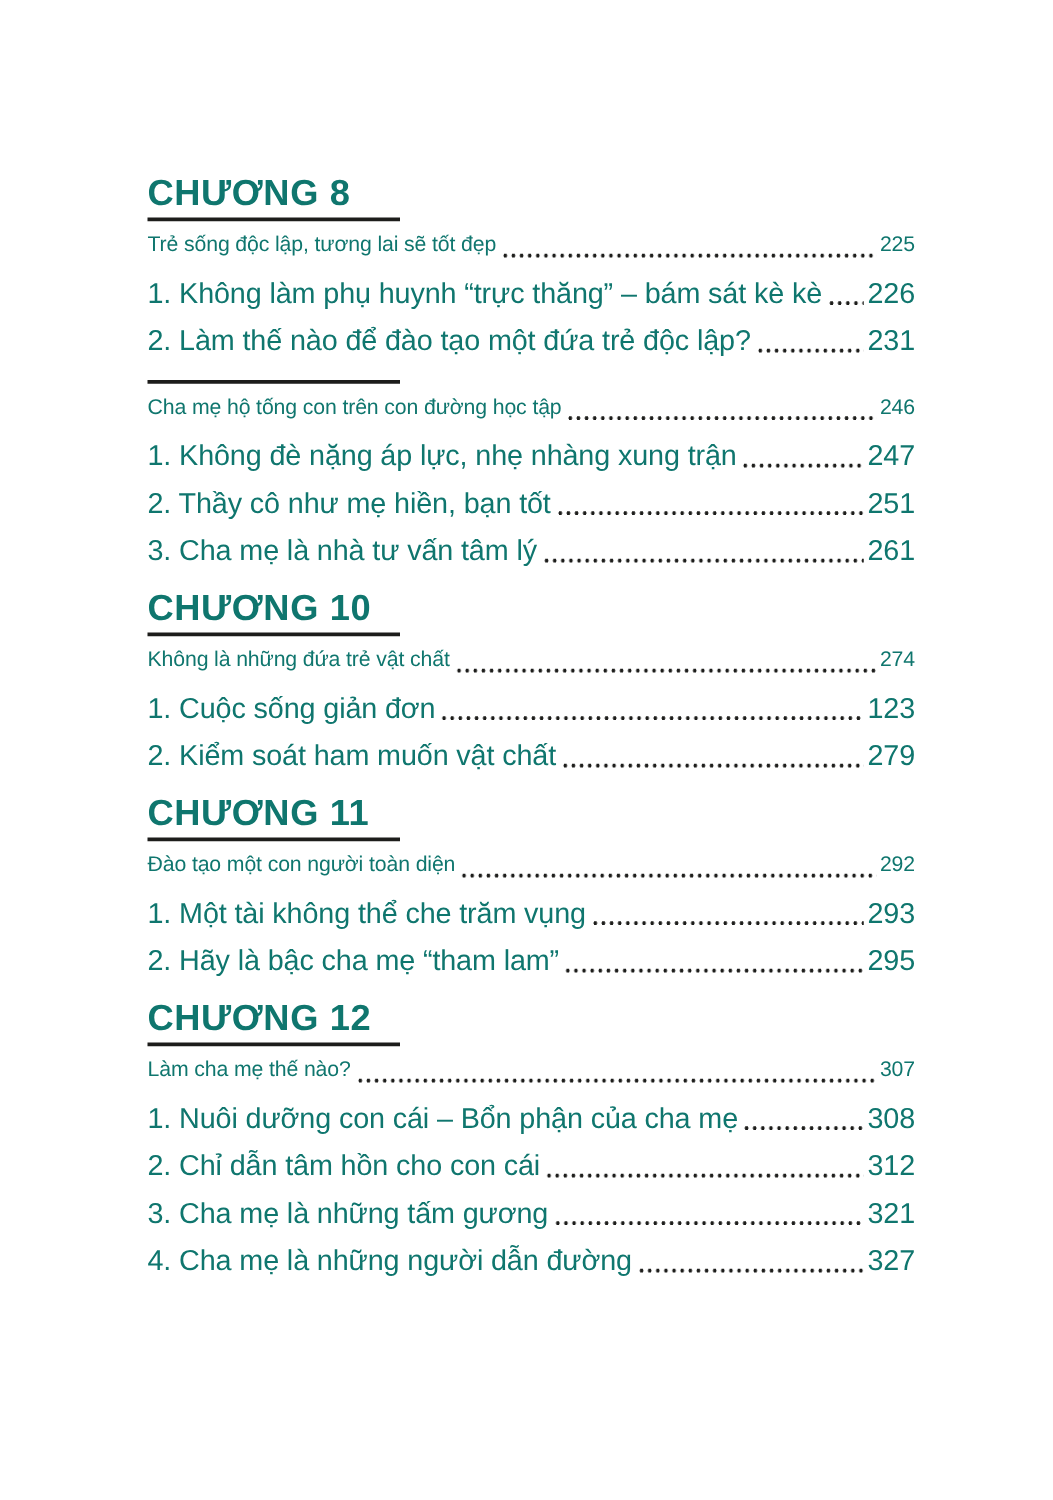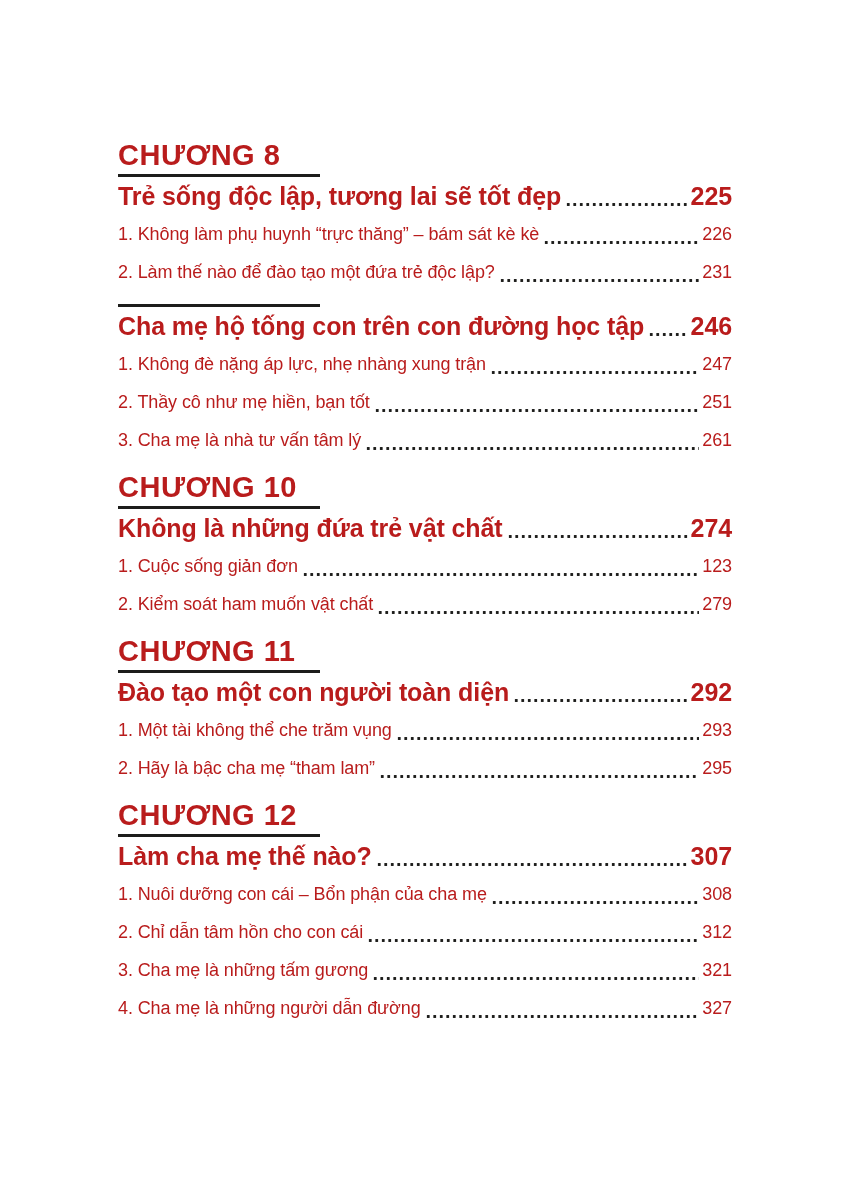--- a/index.html
+++ b/index.html
@@ -7,21 +7,21 @@
     padding: 0;
     background: #ffffff;
   }
   .page {
     position: relative;
     width: 842px;
     height: 1200px;
     background: #ffffff;
     overflow: hidden;
     font-family: "Liberation Sans", "DejaVu Sans", sans-serif;
-    color: #b91c1c;
+    color: #0f766e;
   }
   .toc {
     position: absolute;
     left: 118px;
     top: 140px;
     width: 614px;
   }
   .chapter {
     margin: 0 0 13px 0;
   }
@@ -36,26 +36,26 @@
   .rule {
     width: 202px;
     height: 3px;
     background: #1d1d1b;
     margin-top: 4px;
   }
   .toc-line {
     display: flex;
     height: 38px;
     line-height: 38px;
-    font-size: 18px;
+    font-size: 23px;
     letter-spacing: -0.1px;
   }
   .toc-line.title-line {
-    font-weight: 700;
-    font-size: 25px;
+    font-weight: 400;
+    font-size: 17px;
   }
   .toc-line .label {
     white-space: nowrap;
     flex-shrink: 0;
   }
   .toc-line .leader {
     flex: 1;
     min-width: 12px;
     position: relative;
     margin: 0 3px 0 4px;

